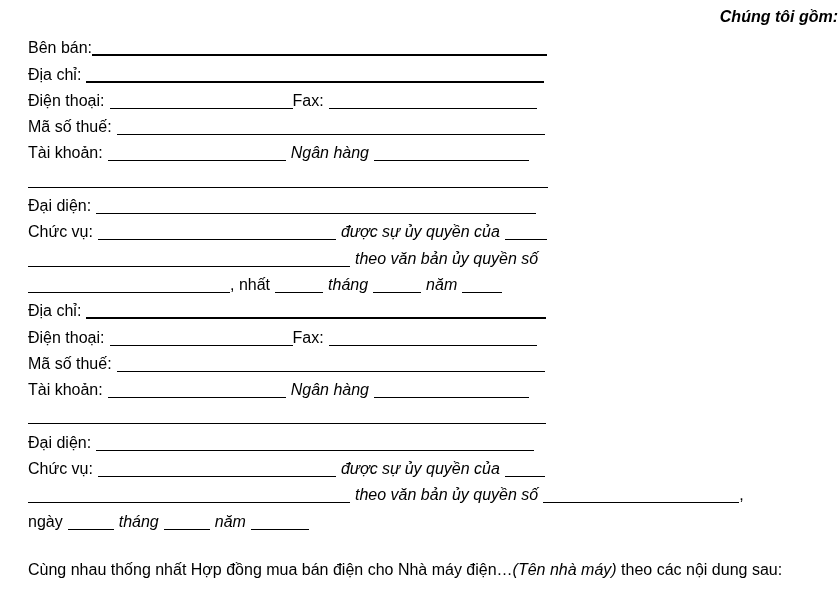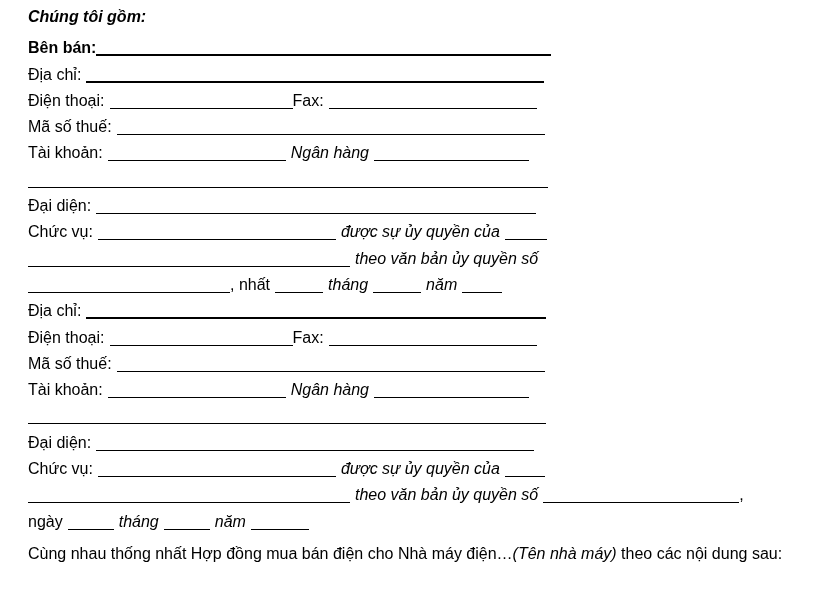--- a/index.html
+++ b/index.html
@@ -19,36 +19,37 @@
   }
   .line {
     height: 26.3px;
     line-height: 26.3px;
     white-space: nowrap;
   }
   .heading {
     font-weight: bold;
     font-style: italic;
     margin-bottom: 5px;
+    text-align: right;
   }
-  .bold { font-weight: bold; }
+  .bold { font-weight: normal; }
   .it { font-style: italic; }
   .blank {
     display: inline-block;
     height: 1px;
     border-bottom: 1.4px solid #000000;
     vertical-align: -3px;
   }
   .thick { border-bottom-width: 2px; }
   .g { margin-left: 5px; font-style: italic; }
   .closing {
     width: 762px;
     white-space: normal;
     line-height: 23.5px;
-    margin-top: 7px;
+    margin-top: 23px;
   }
   span { display: inline-block; }
   .txt { display: inline; }
 </style>
 </head>
 <body>
 
 <div class="doc">
 
   <div class="line heading"><span class="txt">Chúng tôi gồm:</span></div>

